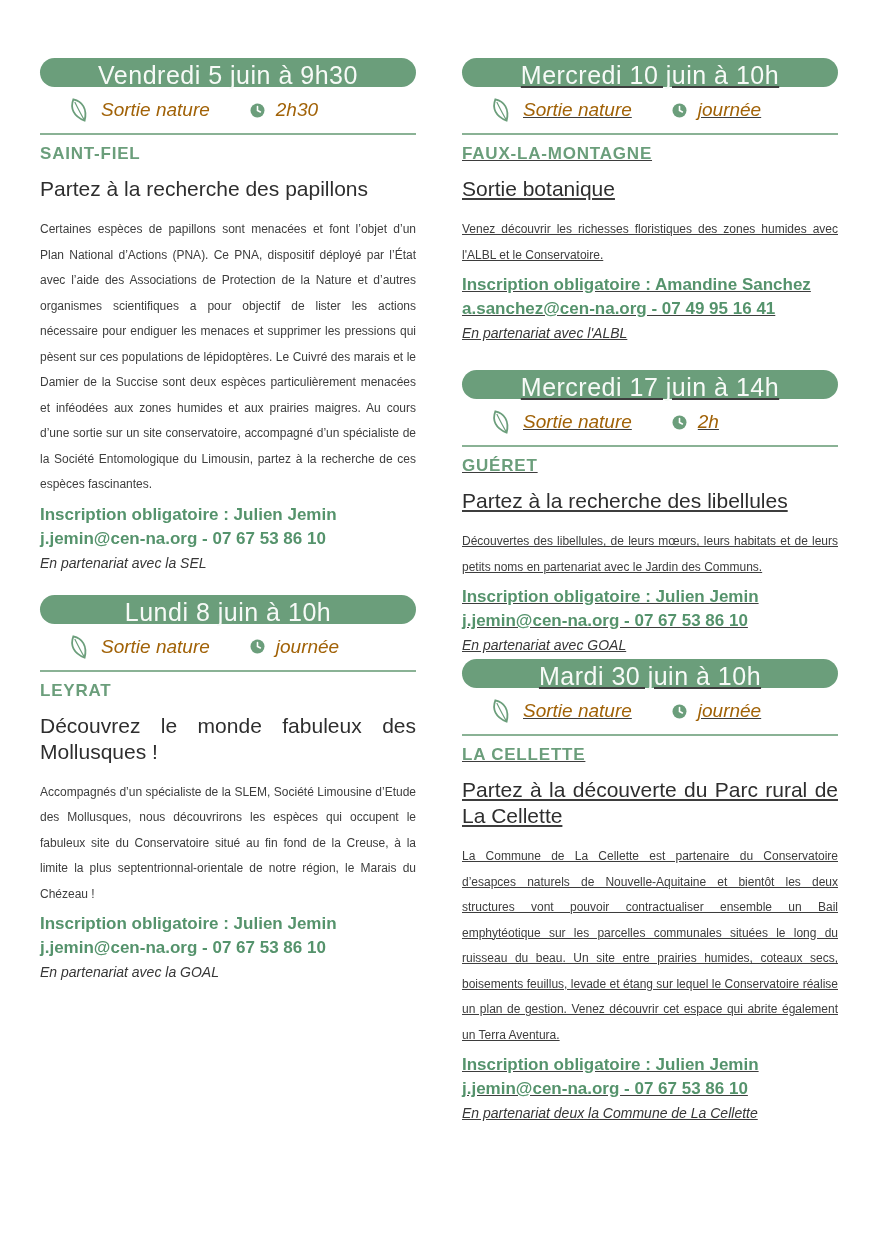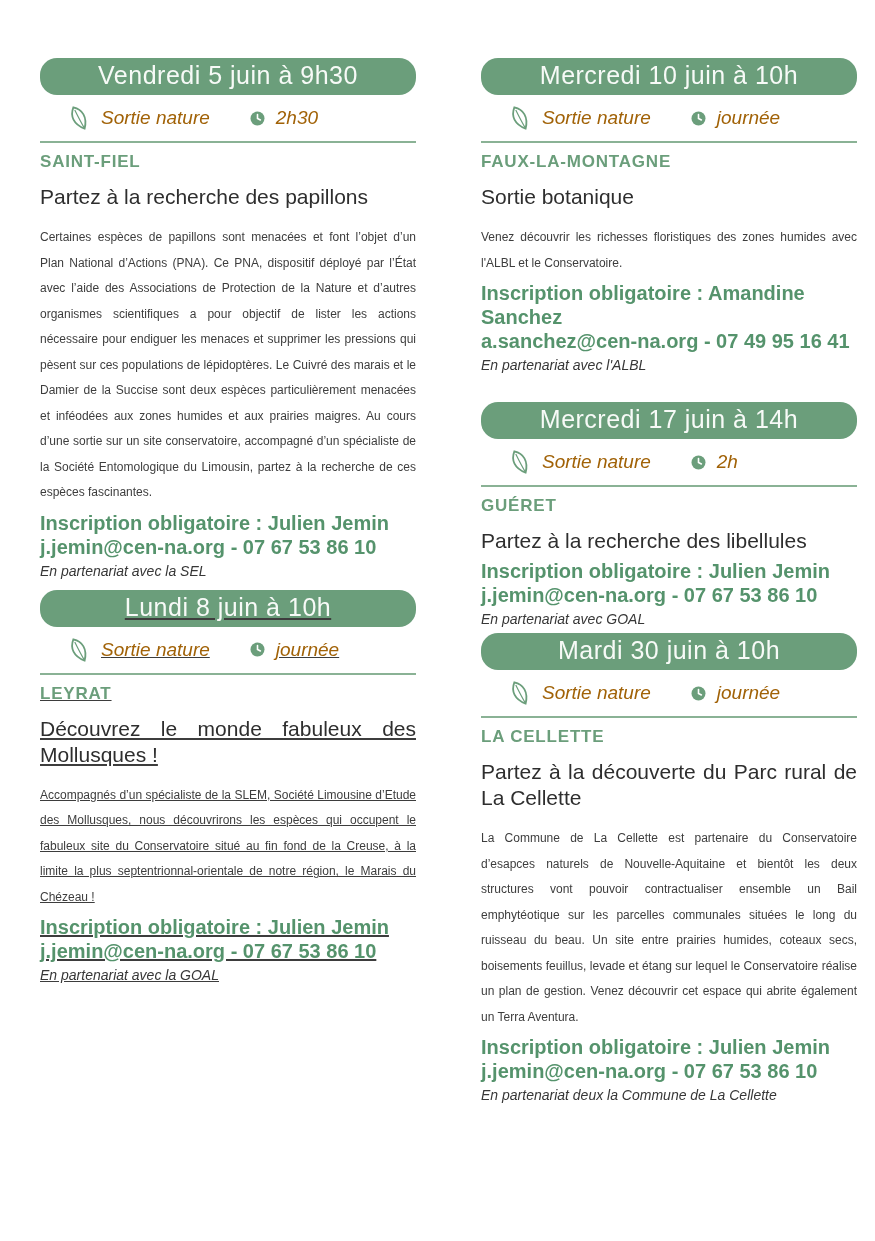--- a/index.html
+++ b/index.html
@@ -7,26 +7,26 @@
     position: relative;
     width: 875px;
     height: 1241px;
     background: #ffffff;
     font-family: "Liberation Sans", sans-serif;
     color: #3d3d3d;
     overflow: hidden;
   }
   .col { position: absolute; top: 58px; width: 376px; }
   .col-left  { left: 40px; }
-  .col-right { left: 481px; }
+  .col-right { left: 462px; text-decoration: underline; }
 
   .event { width: 100%; }
 
   .pill {
-    height: 37px;
+    height: 29px;
     line-height: 34px;
     border-radius: 17px;
     background: #6b9e7b;
     color: #f7faf7;
     font-size: 25px;
     text-align: center;
     letter-spacing: 0.5px;
     white-space: nowrap;
   }
 
@@ -69,21 +69,21 @@
     margin: 15px 0 0 0;
     font-size: 12px;
     line-height: 25.5px;
     text-align: justify;
     -moz-text-align-last: left;
     text-align-last: left;
     color: #3d3d3d;
   }
 
   .insc {
-    font-size: 20px;
+    font-size: 17px;
     font-weight: bold;
     color: #55936c;
     line-height: 24px;
   }
   .insc-first { margin-top: 5px; }
 
   .partner {
     margin-top: 3px;
     font-size: 14px;
     font-style: italic;
@@ -119,21 +119,21 @@
         <span class="dur">2h30</span>
       </div>
       <div class="loc">SAINT-FIEL</div>
       <h2 class="title">Partez à la recherche des papillons</h2>
       <p class="body">Certaines espèces de papillons sont menacées et font l’objet d’un Plan National d’Actions (PNA). Ce PNA, dispositif déployé par l’État avec l’aide des Associations de Protection de la Nature et d’autres organismes scientifiques a pour objectif de lister les actions nécessaire pour endiguer les menaces et supprimer les pressions qui pèsent sur ces populations de lépidoptères. Le Cuivré des marais et le Damier de la Succise sont deux espèces particulièrement menacées et inféodées aux zones humides et aux prairies maigres. Au cours d’une sortie sur un site conservatoire, accompagné d’un spécialiste de la Société Entomologique du Limousin, partez à la recherche de ces espèces fascinantes.</p>
       <div class="insc insc-first">Inscription obligatoire : Julien Jemin</div>
       <div class="insc">j.jemin@cen-na.org - 07 67 53 86 10</div>
       <div class="partner">En partenariat avec la SEL</div>
     </section>
 
-    <section class="event" style="margin-top:10px;text-decoration:underline;">
+    <section class="event" style="margin-top:23px;">
       <div class="pill">Lundi 8 juin à 10h</div>
       <div class="meta">
         <span class="leaf">
           <svg width="26" height="30" viewBox="0 0 26 30">
               <g transform="rotate(-28 13 15)">
                 <path d="M13 3 C20 9 21 18 13 27 C5 18 6 9 13 3 Z" fill="#ffffff" stroke="#6b9e7b" stroke-width="1.8"></path>
                 <path d="M13 26 C12.6 18 12.8 12 13 6" stroke="#6b9e7b" stroke-width="1.2" fill="none"></path>
               </g>
             </svg>
         </span>
@@ -201,20 +201,21 @@
         <span class="clock">
           <svg width="15" height="15" viewBox="0 0 15 15">
               <circle cx="7.5" cy="7.5" r="7" fill="#6b9e7b"></circle>
               <path d="M7.5 3.5 V7.5 L10.4 9" stroke="#ffffff" stroke-width="1.6" fill="none" stroke-linecap="round"></path>
             </svg>
         </span>
         <span class="dur">2h</span>
       </div>
       <div class="loc">GUÉRET</div>
       <h2 class="title">Partez à la recherche des libellules</h2>
+      <p class="body">Découvertes des libellules, de leurs mœurs, leurs habitats et de leurs petits noms en partenariat avec le Jardin des Communs.</p>
       <div class="insc insc-first">Inscription obligatoire : Julien Jemin</div>
       <div class="insc">j.jemin@cen-na.org - 07 67 53 86 10</div>
       <div class="partner">En partenariat avec GOAL</div>
     </section>
 
     <section class="event" style="margin-top:5px;">
       <div class="pill">Mardi 30 juin à 10h</div>
       <div class="meta">
         <span class="leaf">
           <svg width="26" height="30" viewBox="0 0 26 30">

